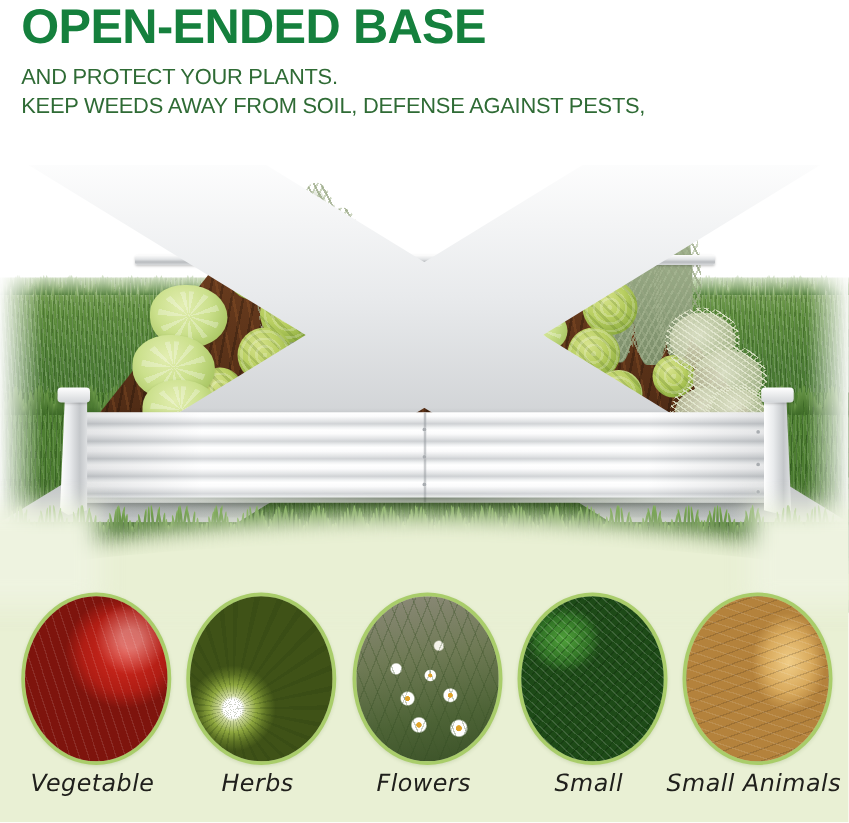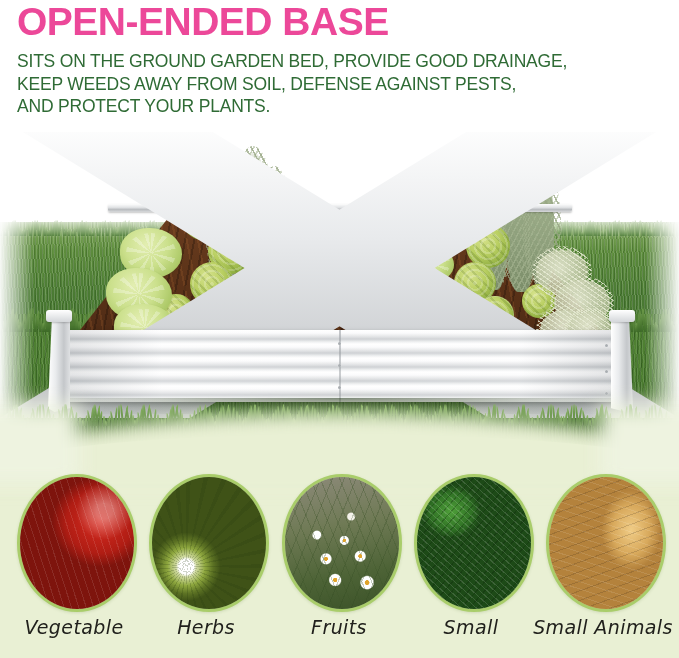--- a/index.html
+++ b/index.html
@@ -11,21 +11,21 @@
   }
   #page{position:relative;width:679px;height:658px;overflow:hidden;background:#fff;}
 
   
   .header{position:absolute;left:0;top:0;width:679px;height:132px;background:#ffffff;z-index:40;}
   .headline{
     position:absolute;left:17px;top:1px;
     font-family:"Liberation Sans", sans-serif;
     font-weight:bold;font-size:39px;line-height:42px;
     letter-spacing:-0.5px;
-    color:#ec4899;
+    color:#15803d;
     white-space:nowrap;
   }
   .subhead{
     position:absolute;left:17px;top:50px;
     font-family:"Liberation Sans", sans-serif;
     font-weight:normal;font-size:17.5px;line-height:22.5px;
     letter-spacing:-0.2px;
     color:#2f6b35;
     white-space:nowrap;
   }
@@ -339,23 +339,22 @@
   .cat-img-blur{filter:blur(.4px);}
 </style>
 </head>
 <body>
 
 <div id="page">
 
   <div class="header">
     <div class="headline">OPEN-ENDED BASE</div>
     <div class="subhead">
-      <div>SITS ON THE GROUND GARDEN BED, PROVIDE GOOD DRAINAGE,</div>
+      <div>AND PROTECT YOUR PLANTS.</div>
       <div>KEEP WEEDS AWAY FROM SOIL, DEFENSE AGAINST PESTS,</div>
-      <div>AND PROTECT YOUR PLANTS.</div>
     </div>
   </div>
 
   <div class="scene">
     <div class="sky"></div>
 
     <div class="lawn-back"></div>
     <div class="blade-row" id="bladeRowBack">
         <i style="left:0.0px;height:4.0px;transform:rotate(0.0deg);"></i>
         <i style="left:3.1px;height:7.6px;transform:rotate(-5.9deg);"></i>
@@ -1345,21 +1344,21 @@
         <div class="cat">
           <div class="cat-circle" style="left:149px;top:10px;width:114px;height:132px;">
             <div class="cat-img cat-img-blur img-fruit"></div>
           </div>
           <div class="cat-label" style="left:116px;top:152px;width:180px;">Herbs</div>
         </div>
         <div class="cat">
           <div class="cat-circle" style="left:282px;top:10px;width:114px;height:132px;">
             <div class="cat-img cat-img-blur img-flower"></div>
           </div>
-          <div class="cat-label" style="left:249px;top:152px;width:180px;">Fruits</div>
+          <div class="cat-label" style="left:249px;top:152px;width:180px;">Flowers</div>
         </div>
         <div class="cat">
           <div class="cat-circle" style="left:414px;top:10px;width:114px;height:132px;">
             <div class="cat-img cat-img-blur img-herb"></div>
           </div>
           <div class="cat-label" style="left:381px;top:152px;width:180px;">Small</div>
         </div>
         <div class="cat">
           <div class="cat-circle" style="left:546px;top:10px;width:114px;height:132px;">
             <div class="cat-img cat-img-blur img-animal"></div>

